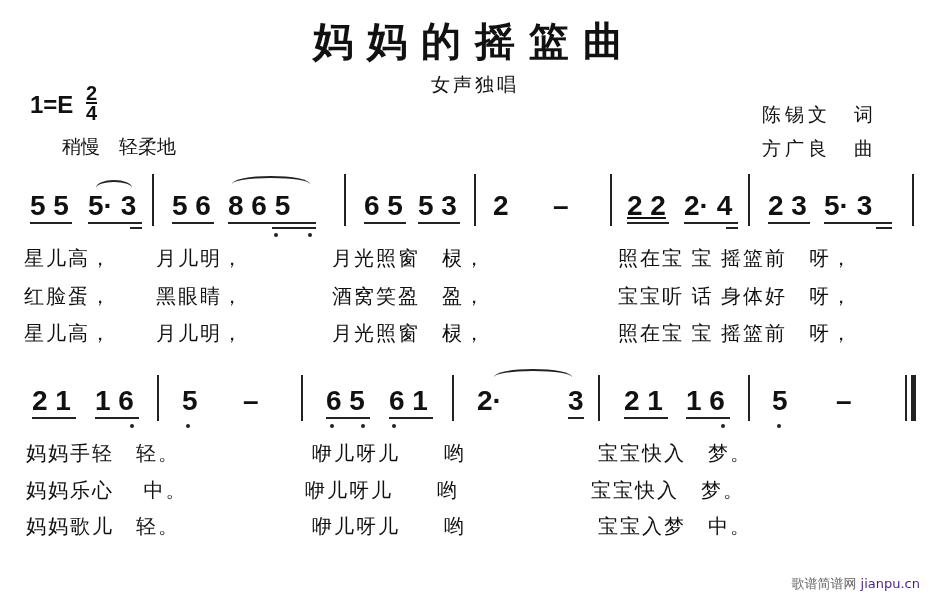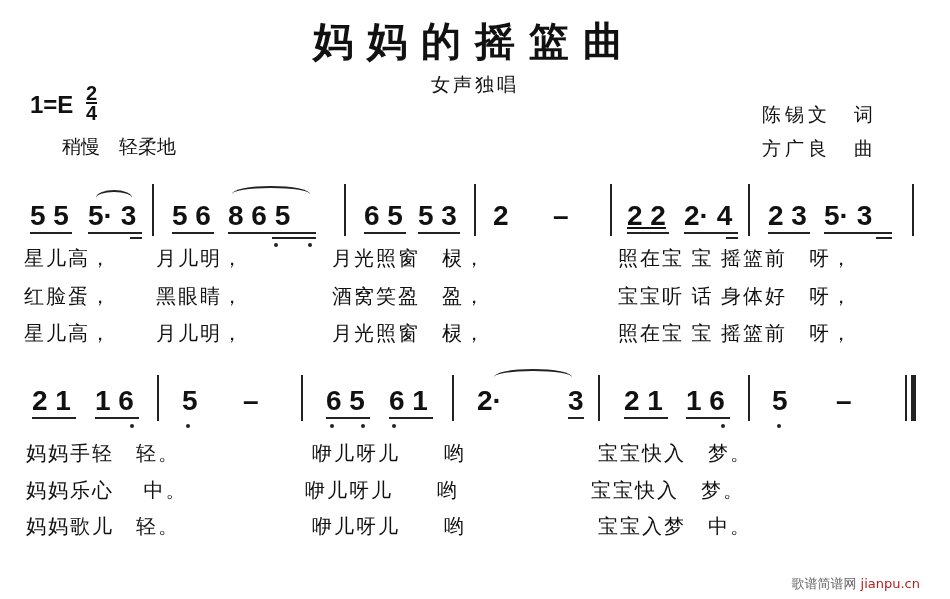--- a/index.html
+++ b/index.html
@@ -12,40 +12,40 @@
   .tempo{left:30px;top:134px;font-size:19px;font-family:"DejaVu Sans",sans-serif;margin-left:32px;}
   .credit{font-size:19px;letter-spacing:4px;}
   .notes{font-family:"Liberation Sans",sans-serif;font-weight:bold;font-size:28px;}
   .note{position:absolute;}
   .ul{position:absolute;height:2px;background:#222;}
   .bar{position:absolute;width:2px;background:#222;}
   .dot{position:absolute;width:4px;height:4px;border-radius:2px;background:#222;}
   .slur{position:absolute;border-top:2px solid #222;border-radius:50% 50% 0 0;height:14px;}
   .lyric{position:absolute;font-size:20px;letter-spacing:2px;white-space:pre;font-family:Liberation Sans, sans-serif;}
   .watermark{right:30px;bottom:6px;font-size:13px;color:#666;font-family:"DejaVu Sans",sans-serif;}
-  .watermark .wm-url{color:#b91c1c;}
+  .watermark .wm-url{color:#4c1d95;}
 </style>
 </head>
 <body>
 
 <div class="abs title">妈妈的摇篮曲</div>
 <div class="abs subtitle">女声独唱</div>
 
 <div class="abs key">
   <span>1=E</span>
   <span class="frac">
     <span style="display:block;border-bottom:2px solid #111;">2</span>
     <span style="display:block;">4</span>
   </span>
 </div>
 <div class="abs tempo">稍慢　轻柔地</div>
 <div class="abs credit" style="left:762px;top:102px;">陈锡文　词</div>
 <div class="abs credit" style="left:762px;top:136px;">方广良　曲</div>
 
-<div class="abs notes" style="left:0;top:182px;width:950px;height:70px;">
+<div class="abs notes" style="left:0;top:172px;width:950px;height:70px;">
   <div class="slur" style="left:96px;top:8px;width:36px;"></div>
   <div class="slur" style="left:232px;top:4px;width:78px;"></div>
 
   <span class="note" style="left:30px;top:18px;">5 5</span>
   <span class="note" style="left:88px;top:18px;">5· 3</span>
   <span class="note" style="left:172px;top:18px;">5 6</span>
   <span class="note" style="left:228px;top:18px;">8  6 5</span>
   <span class="note" style="left:364px;top:18px;">6 5</span>
   <span class="note" style="left:418px;top:18px;">5 3</span>
   <span class="note" style="left:493px;top:18px;">2</span>

